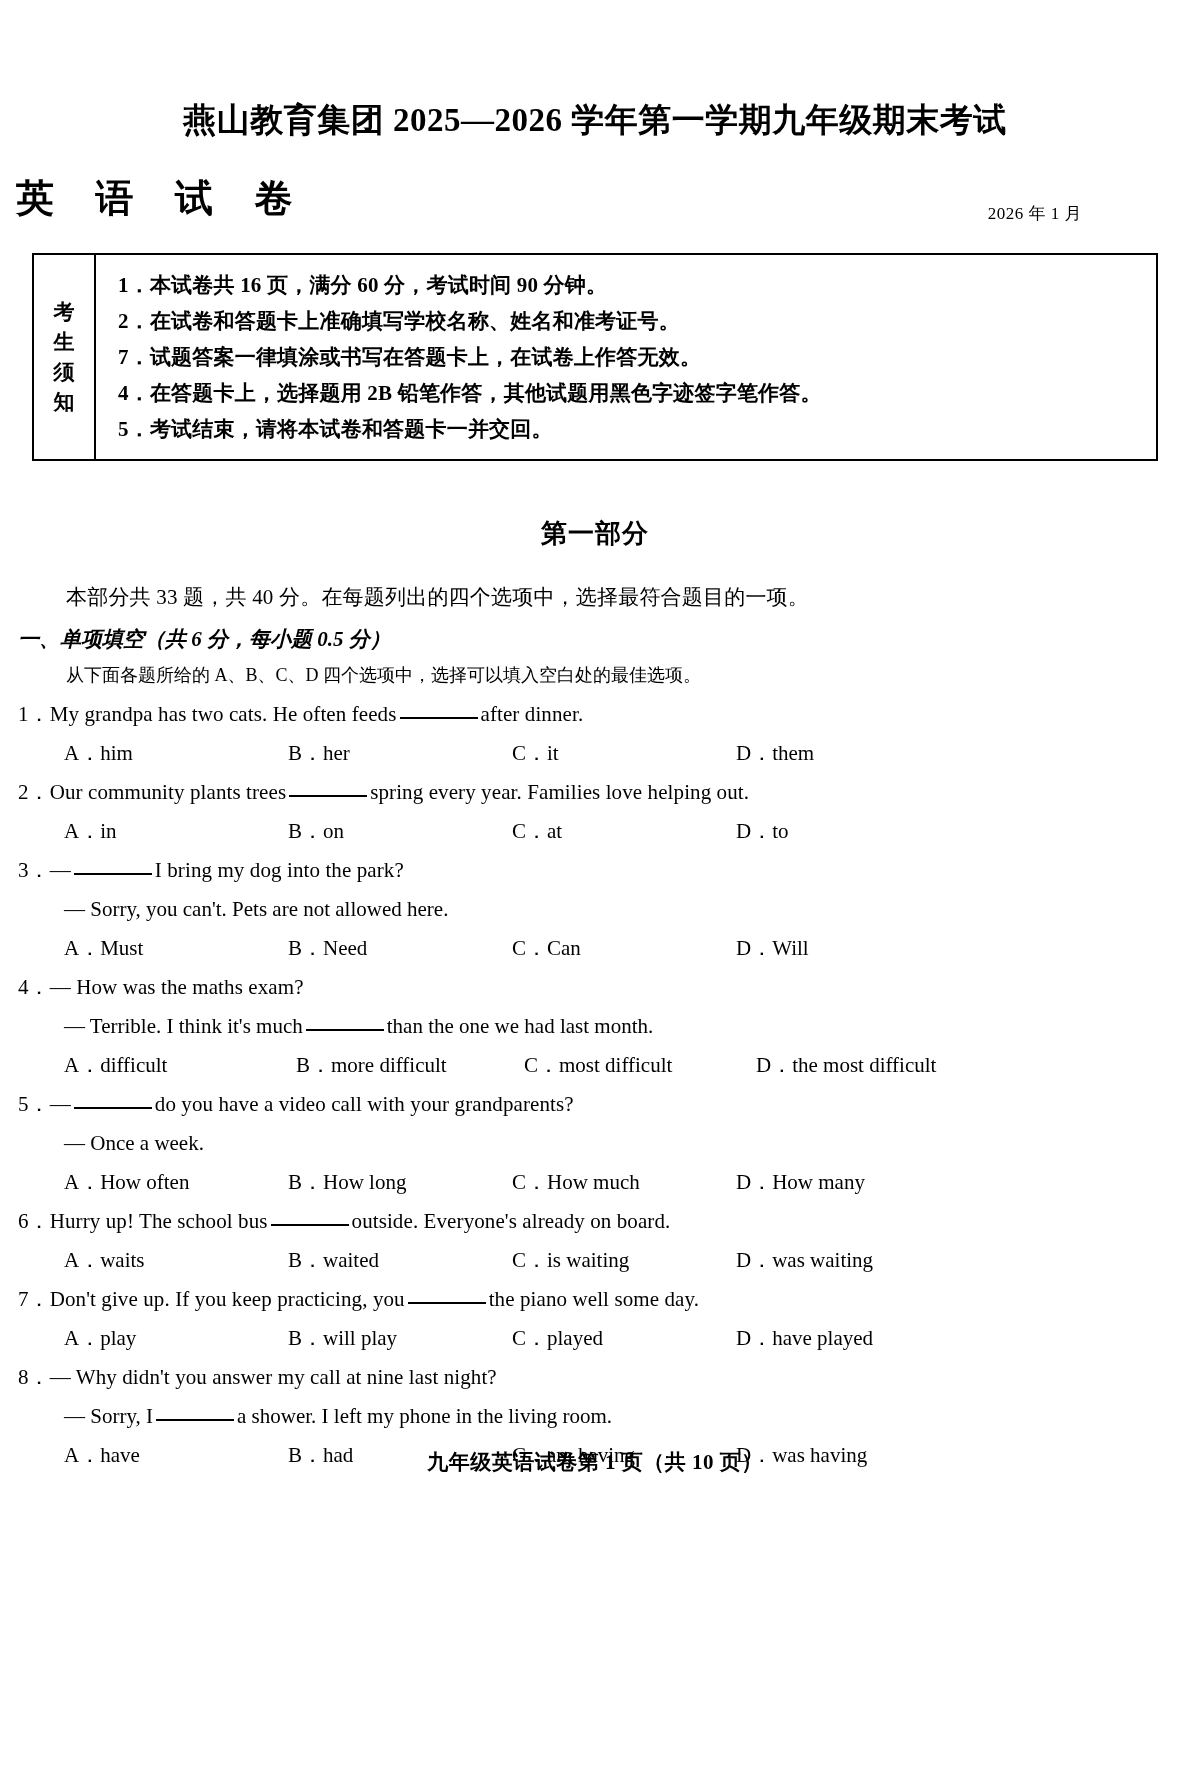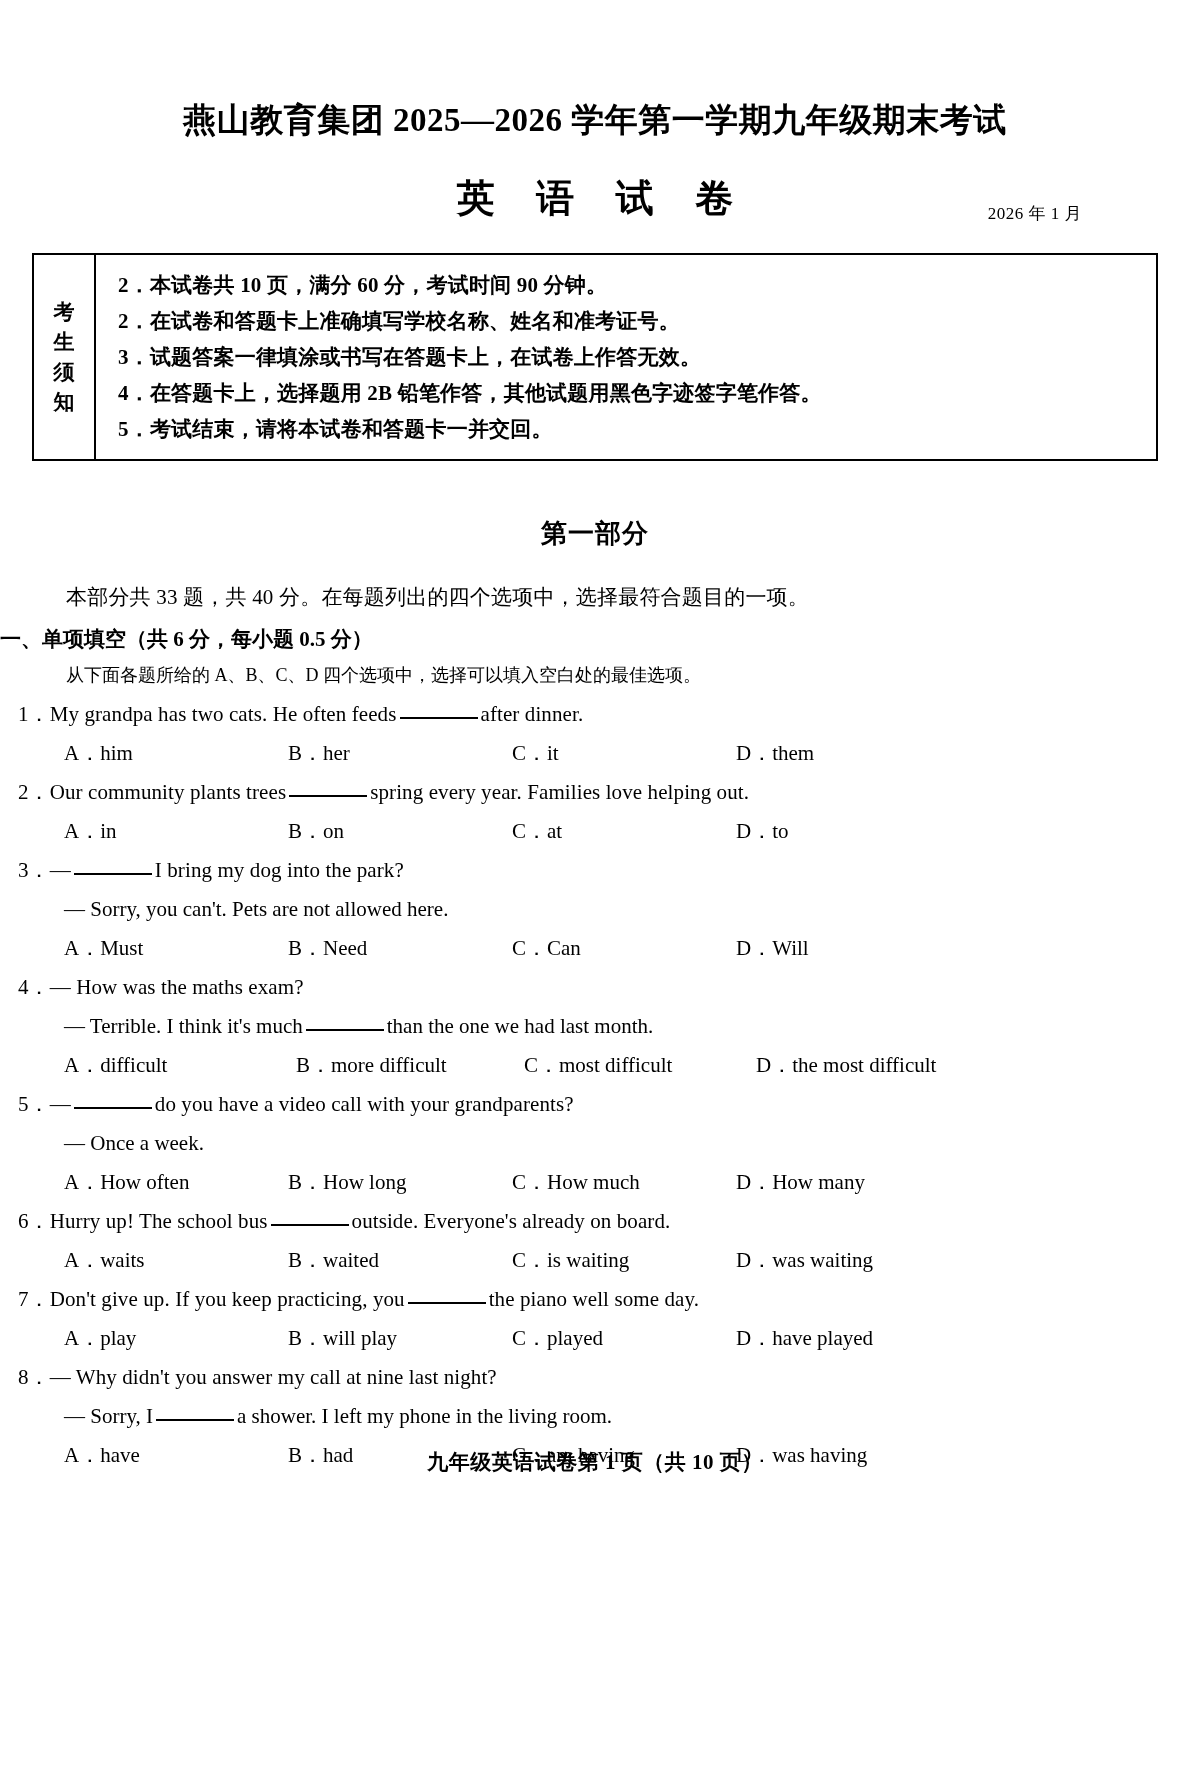--- a/index.html
+++ b/index.html
@@ -32,21 +32,21 @@
     margin: 0;
     padding-top: 98px;
     font-family: "Liberation Serif", "DejaVu Serif", serif;
   }
   .subtitle-row {
     position: relative;
     margin-top: 30px;
     height: 54px;
   }
   .paper-name {
-    text-align: center;
+    text-align: left;
     font-size: 38px;
     font-weight: bold;
     letter-spacing: 16px;
     line-height: 50px;
     padding-left: 16px;
   }
   .exam-date {
     position: absolute;
     right: 108px;
     bottom: 2px;
@@ -102,21 +102,23 @@
     padding-left: 66px;
     letter-spacing: 0.2px;
     white-space: nowrap;
   }
 
   
   .section-title {
     font-size: 21px;
     font-weight: bold;
     margin-top: 14px;
-    white-space: nowrap;
+    padding-left: 18px;
+    white-space: nowrap;
+    font-style: italic;
   }
   .section-desc {
     font-size: 18px;
     margin-top: 10px;
     padding-left: 66px;
     white-space: nowrap;
   }
 
   
   .questions { margin-top: 8px; }
@@ -191,23 +193,23 @@
   <div class="notice-box">
     <div class="notice-label">
       <div>
         <span>考</span>
         <span>生</span>
         <span>须</span>
         <span>知</span>
       </div>
     </div>
     <div class="notice-list">
-      <div class="notice-item">2．本试卷共 10 页，满分 60 分，考试时间 90 分钟。</div>
+      <div class="notice-item">1．本试卷共 16 页，满分 60 分，考试时间 90 分钟。</div>
       <div class="notice-item">2．在试卷和答题卡上准确填写学校名称、姓名和准考证号。</div>
-      <div class="notice-item">3．试题答案一律填涂或书写在答题卡上，在试卷上作答无效。</div>
+      <div class="notice-item">7．试题答案一律填涂或书写在答题卡上，在试卷上作答无效。</div>
       <div class="notice-item">4．在答题卡上，选择题用 2B 铅笔作答，其他试题用黑色字迹签字笔作答。</div>
       <div class="notice-item">5．考试结束，请将本试卷和答题卡一并交回。</div>
     </div>
   </div>
 
   <div class="part-heading">第一部分</div>
   <div class="part-desc">本部分共 33 题，共 40 分。在每题列出的四个选项中，选择最符合题目的一项。</div>
 
   <div class="section-title">一、单项填空（共 6 分，每小题 0.5 分）</div>
   <div class="section-desc">从下面各题所给的 A、B、C、D 四个选项中，选择可以填入空白处的最佳选项。</div>

